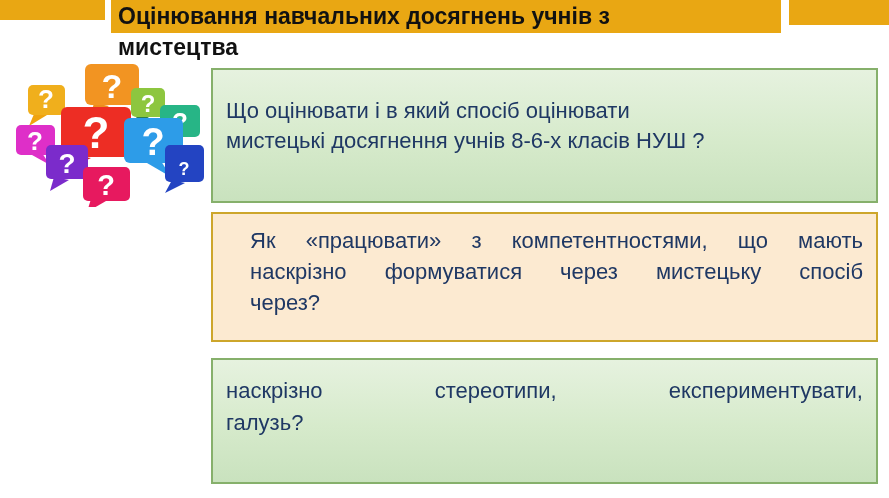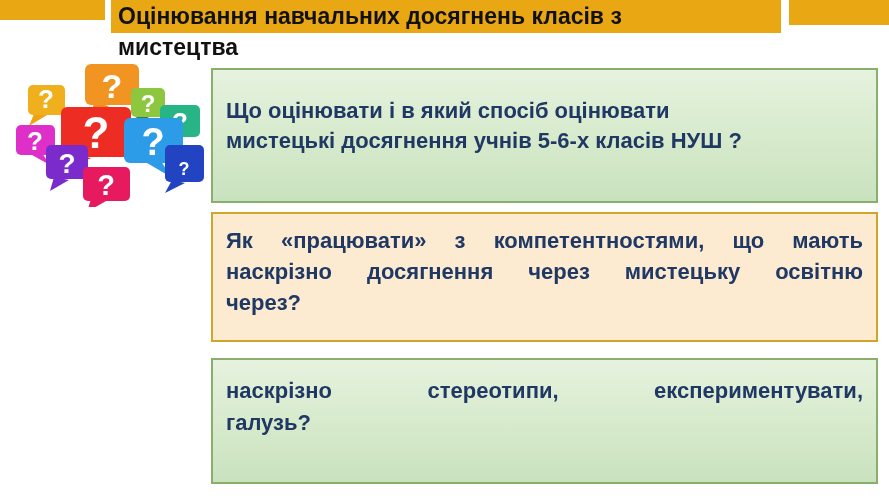--- a/index.html
+++ b/index.html
@@ -24,49 +24,49 @@
     background:transparent;height:28px;line-height:28px;padding-left:7px;
   }
   
   #bubbles{position:absolute;left:6px;top:62px;width:198px;height:145px;}
   #bubbles text{
     font-family:"Liberation Sans", sans-serif;font-weight:bold;fill:#ffffff;
   }
   
   .qbox{
     position:absolute;left:211px;width:667px;box-sizing:border-box;
-    color:#1F3864;font-weight:bold;font-size:22px;
+    color:#1F3864;font-weight:normal;font-size:22px;
     padding:0 13px;
   }
   .qbox .line{line-height:30px;}
   .qbox .line.just{text-align:justify;text-align-last:justify;}
   .qbox-green{
     background:linear-gradient(180deg,#E6F2DF 0%,#D6EACB 55%,#C9E2BE 100%);
     border:2px solid #86B06B;
   }
   .qbox-peach{
     background:#FCEAD1;
     border:2px solid #CDA62B;
   }
   #qbox-1{top:68px;height:135px;padding-top:26px;}
   #qbox-2{top:212px;height:130px;padding-top:11px;}
-  #qbox-2 .line{line-height:31px;}
+  #qbox-2 .line{line-height:31px;margin-left:24px;}
   #qbox-3{top:358px;height:126px;padding-top:15px;}
   #qbox-3 .line{line-height:32px;}
 </style>
 </head>
 <body>
 
 <div id="slide">
 
   <div id="bar-left" class="bar"></div>
   <div id="bar-right" class="bar"></div>
 
   <div id="title-block">
-    <div id="title-line1">Оцінювання навчальних досягнень класів з</div>
+    <div id="title-line1">Оцінювання навчальних досягнень учнів з</div>
     <div id="title-line2">мистецтва</div>
   </div>
 
   <svg id="bubbles" viewBox="0 0 198 145" aria-hidden="true">
 
     <g>
       <polygon points="28,52 23,64 41,53" fill="#EFA30F"></polygon>
       <rect x="22" y="23" width="37" height="30" rx="5" fill="#F0AF1C"></rect>
       <text x="40" y="46" font-size="26" text-anchor="middle">?</text>
     </g>
@@ -121,26 +121,26 @@
 
     <g>
       <polygon points="85,137 81,150 100,139" fill="#E7195F"></polygon>
       <rect x="77" y="105" width="47" height="34" rx="5" fill="#E7195F"></rect>
       <text x="100" y="133" font-size="29" text-anchor="middle">?</text>
     </g>
   </svg>
 
   <div id="qbox-1" class="qbox qbox-green">
     <div class="line">Що оцінювати і в який спосіб оцінювати</div>
-    <div class="line">мистецькі досягнення учнів 5-6-х класів НУШ ?</div>
+    <div class="line">мистецькі досягнення учнів 8-6-х класів НУШ ?</div>
   </div>
 
   <div id="qbox-2" class="qbox qbox-peach">
     <div class="line just">Як «працювати» з компетентностями, що мають</div>
-    <div class="line just">наскрізно досягнення через мистецьку освітню</div>
+    <div class="line just">наскрізно формуватися через мистецьку спосіб</div>
     <div class="line">через?</div>
   </div>
 
   <div id="qbox-3" class="qbox qbox-green">
     <div class="line just">наскрізно стереотипи, експериментувати,</div>
     <div class="line">галузь?</div>
   </div>
 
 </div>
 

